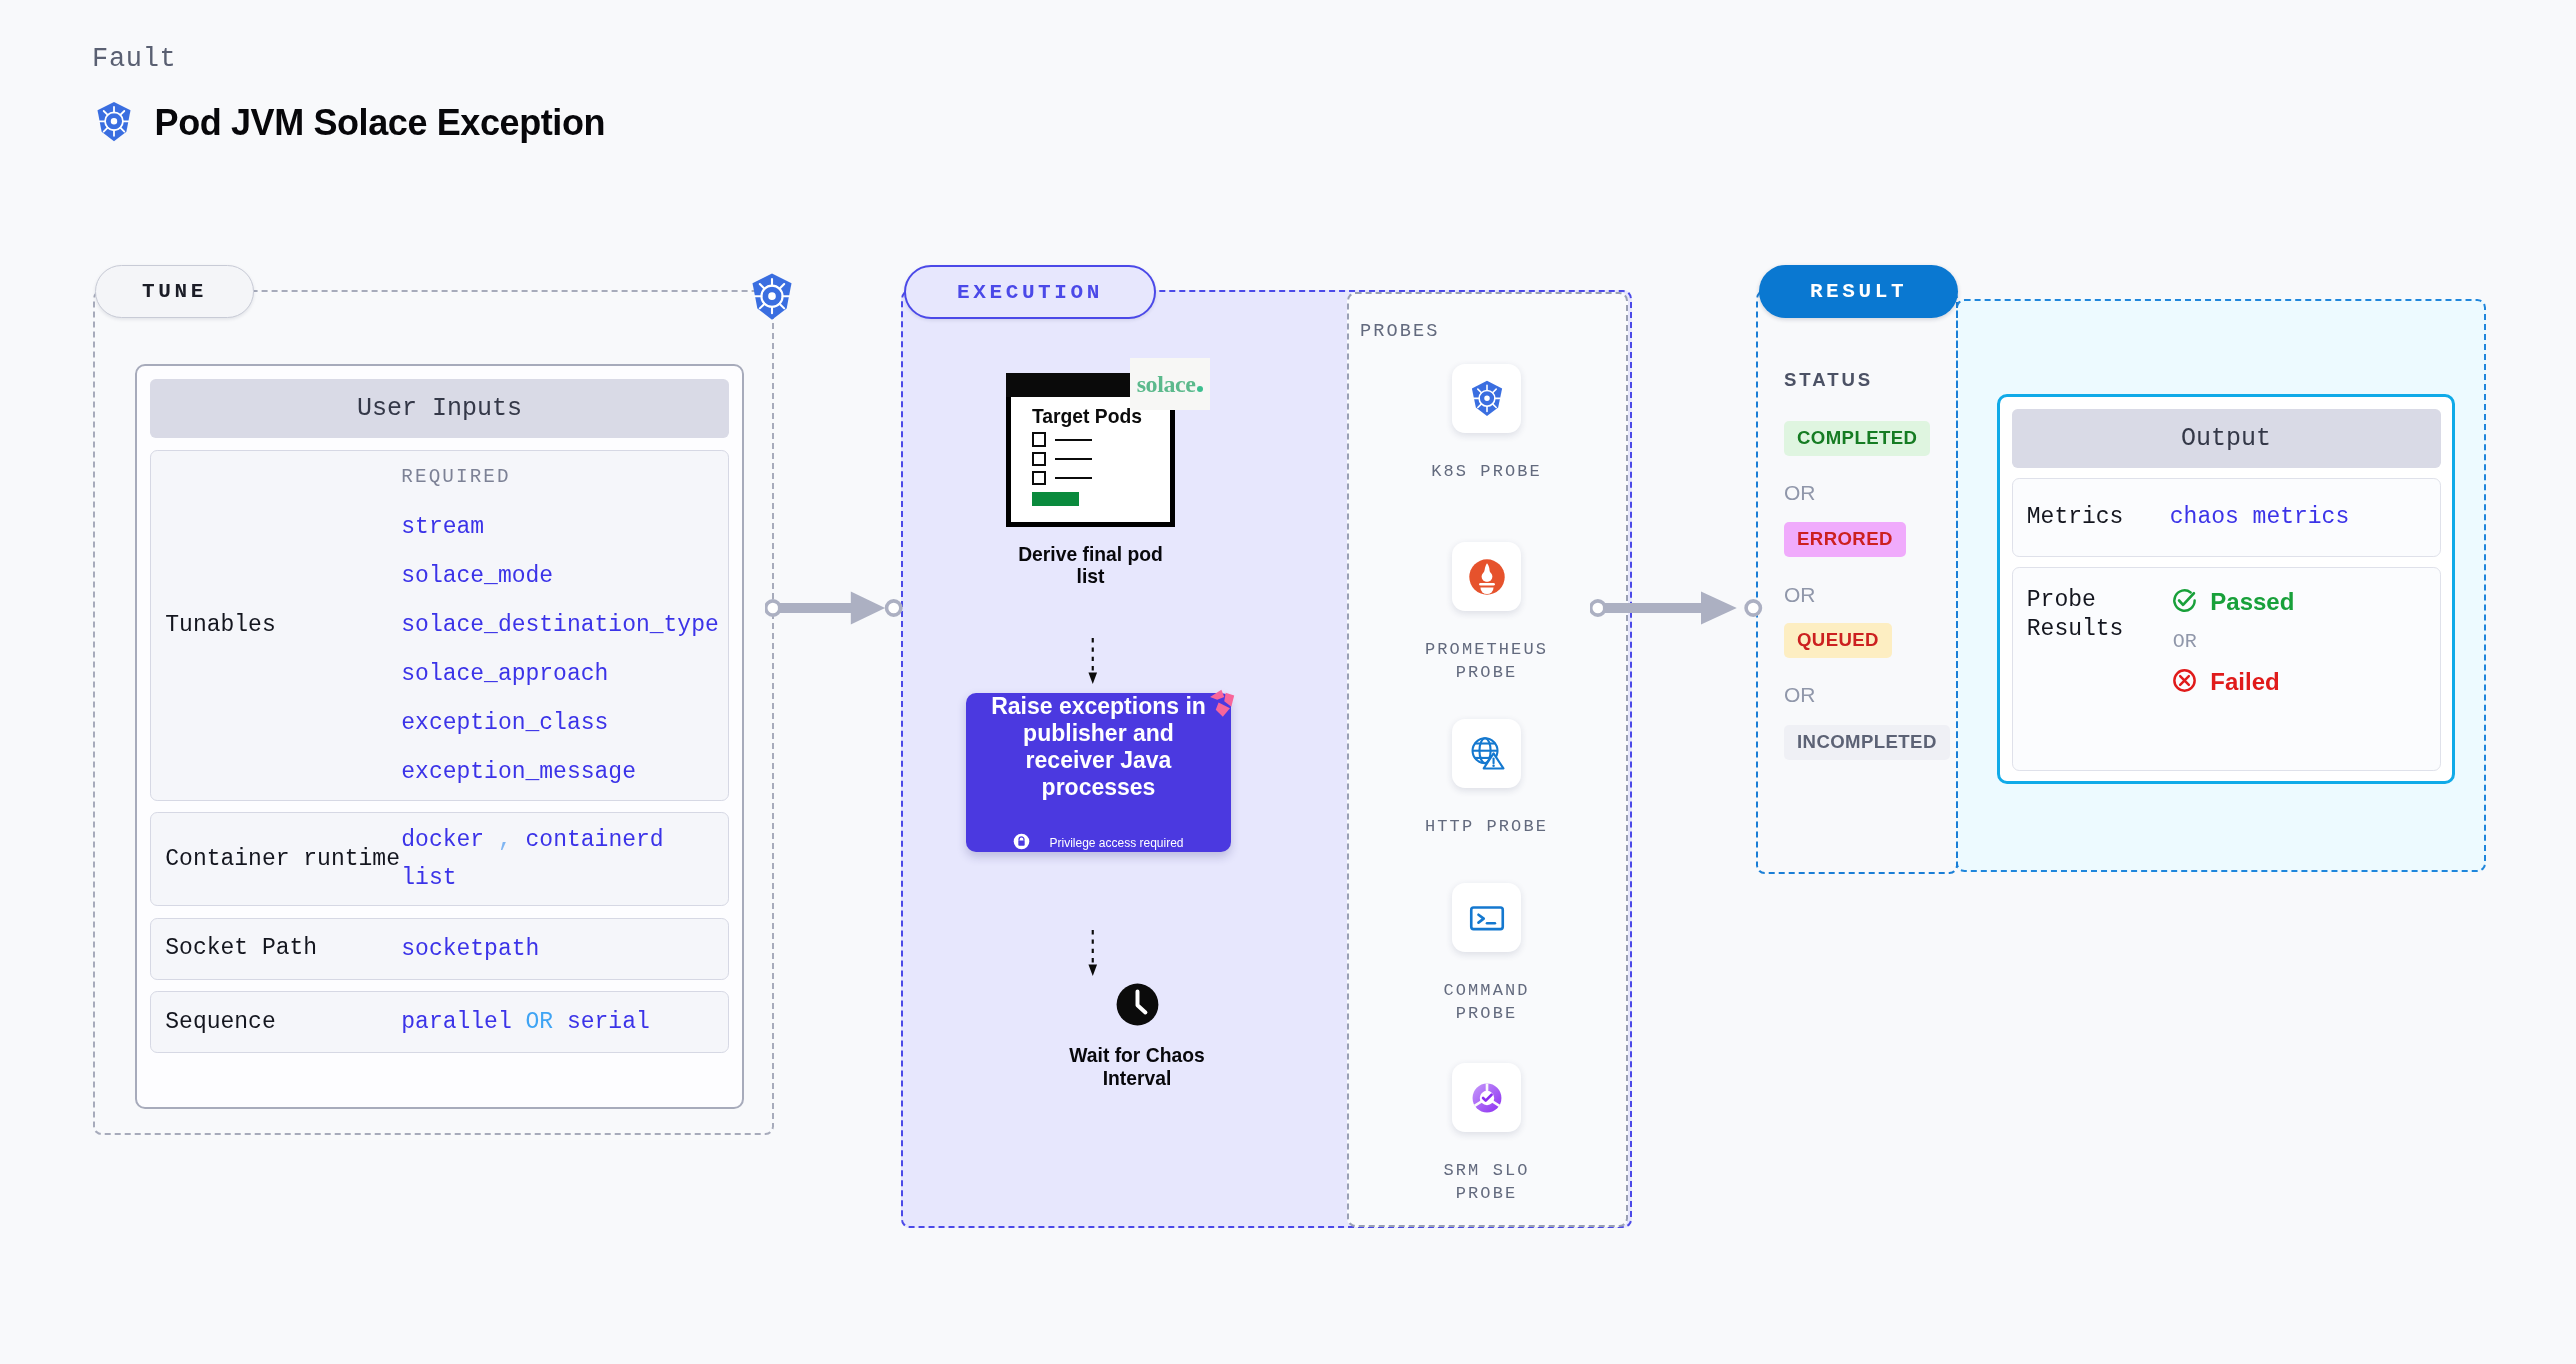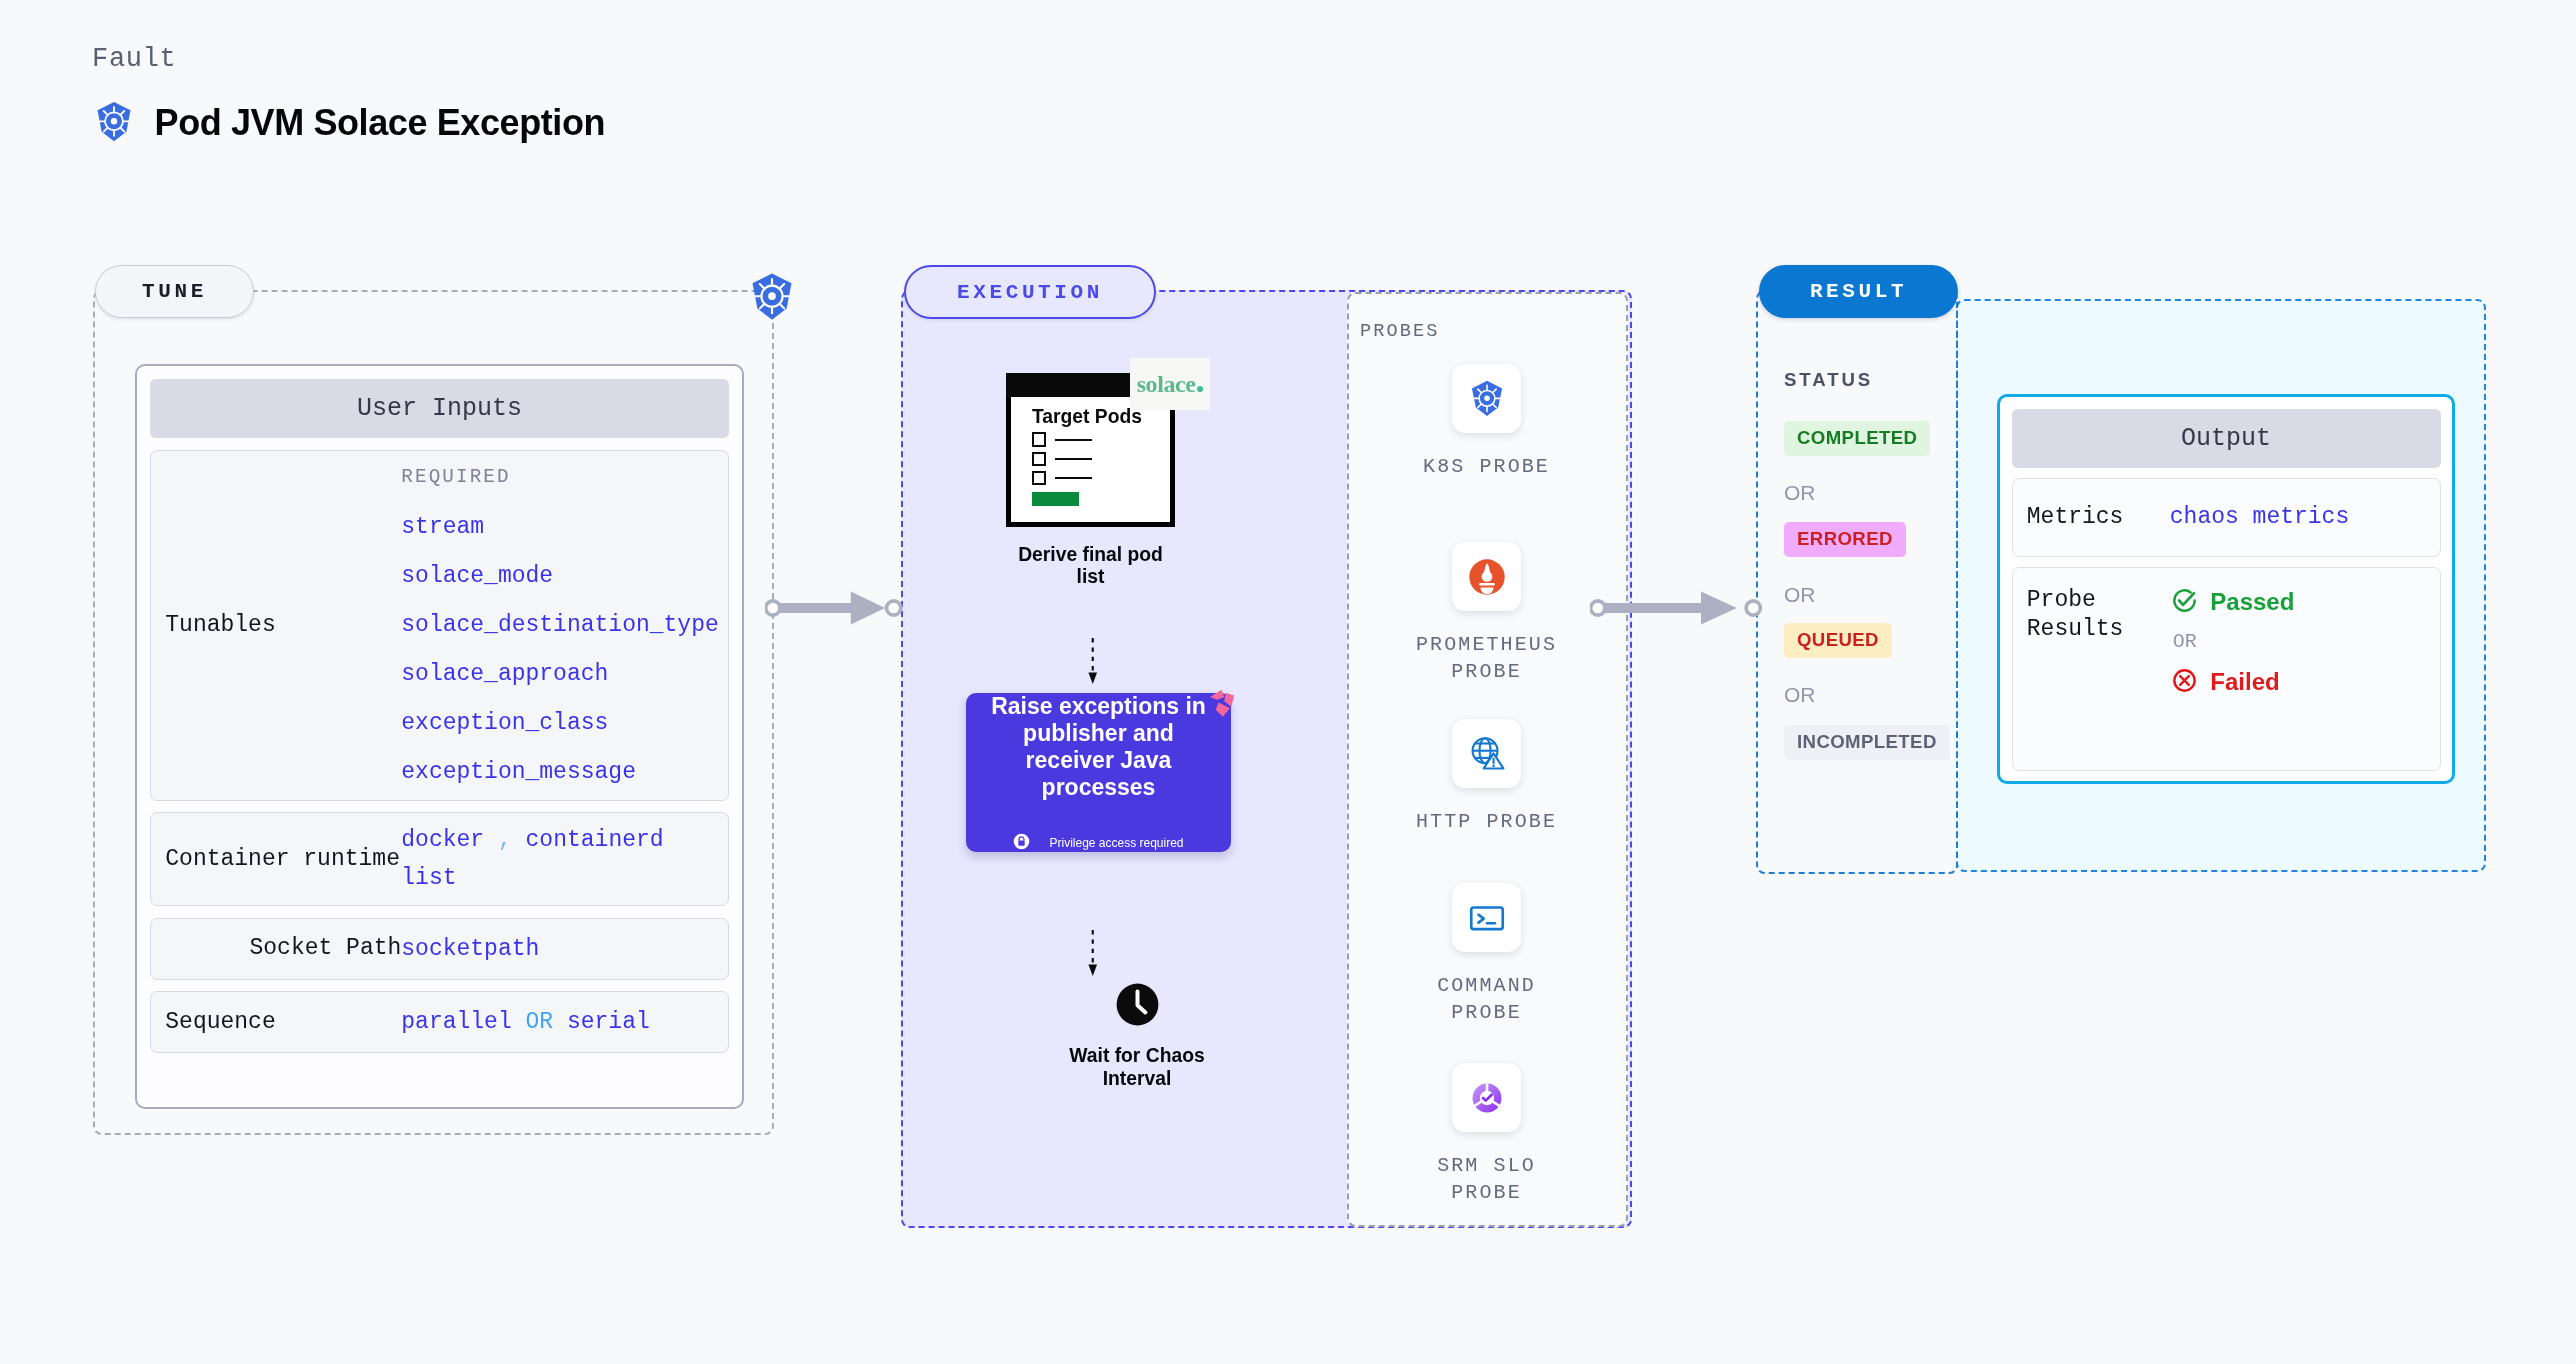--- a/index.html
+++ b/index.html
@@ -152,21 +152,21 @@
     position:absolute;left:1360px;top:321px;font-family:"Liberation Mono",monospace;
     font-size:18.6px;color:#636a7e;letter-spacing:2.1px;z-index:5;
   }
   .probe{position:absolute;width:143px;text-align:center;z-index:5;left:1415px;}
   .probe-tile{
     width:69px;height:69px;margin:0 auto;background:#ffffff;border-radius:13px;
     display:flex;align-items:center;justify-content:center;
     box-shadow:0 2.1px 7.2px rgba(30,40,80,.12);
   }
   .probe-cap{
-    margin-top:20px;font-family:"Liberation Mono",monospace;font-size:20px;
+    margin-top:28px;font-family:"Liberation Mono",monospace;font-size:17px;
     color:#636a7e;letter-spacing:2.1px;line-height:1.35;
   }
   #probe-0{top:364px;}
   #probe-1{top:542px;}
   #probe-2{top:719px;}
   #probe-3{top:883px;}
   #probe-4{top:1063px;}
 
   
   #status-label{
@@ -261,21 +261,21 @@
     <div style="flex:1;">
       <div class="row-vals" style="margin-bottom:11.5px;">
         <span>docker</span>
         <span class="sep">,</span>
         <span>containerd</span>
       </div>
       <div class="row-vals">list</div>
     </div>
   </div>
 
-  <div class="tune-row" style="height:62px;text-align:right;">
+  <div class="tune-row" style="height:62px;">
     <div class="row-label">Socket Path</div>
     <div class="row-vals">socketpath</div>
   </div>
 
   <div class="tune-row" style="height:62px;">
     <div class="row-label">Sequence</div>
     <div class="row-vals">
       <span>parallel</span>
       <span class="or-kw">OR</span>
       <span>serial</span>

